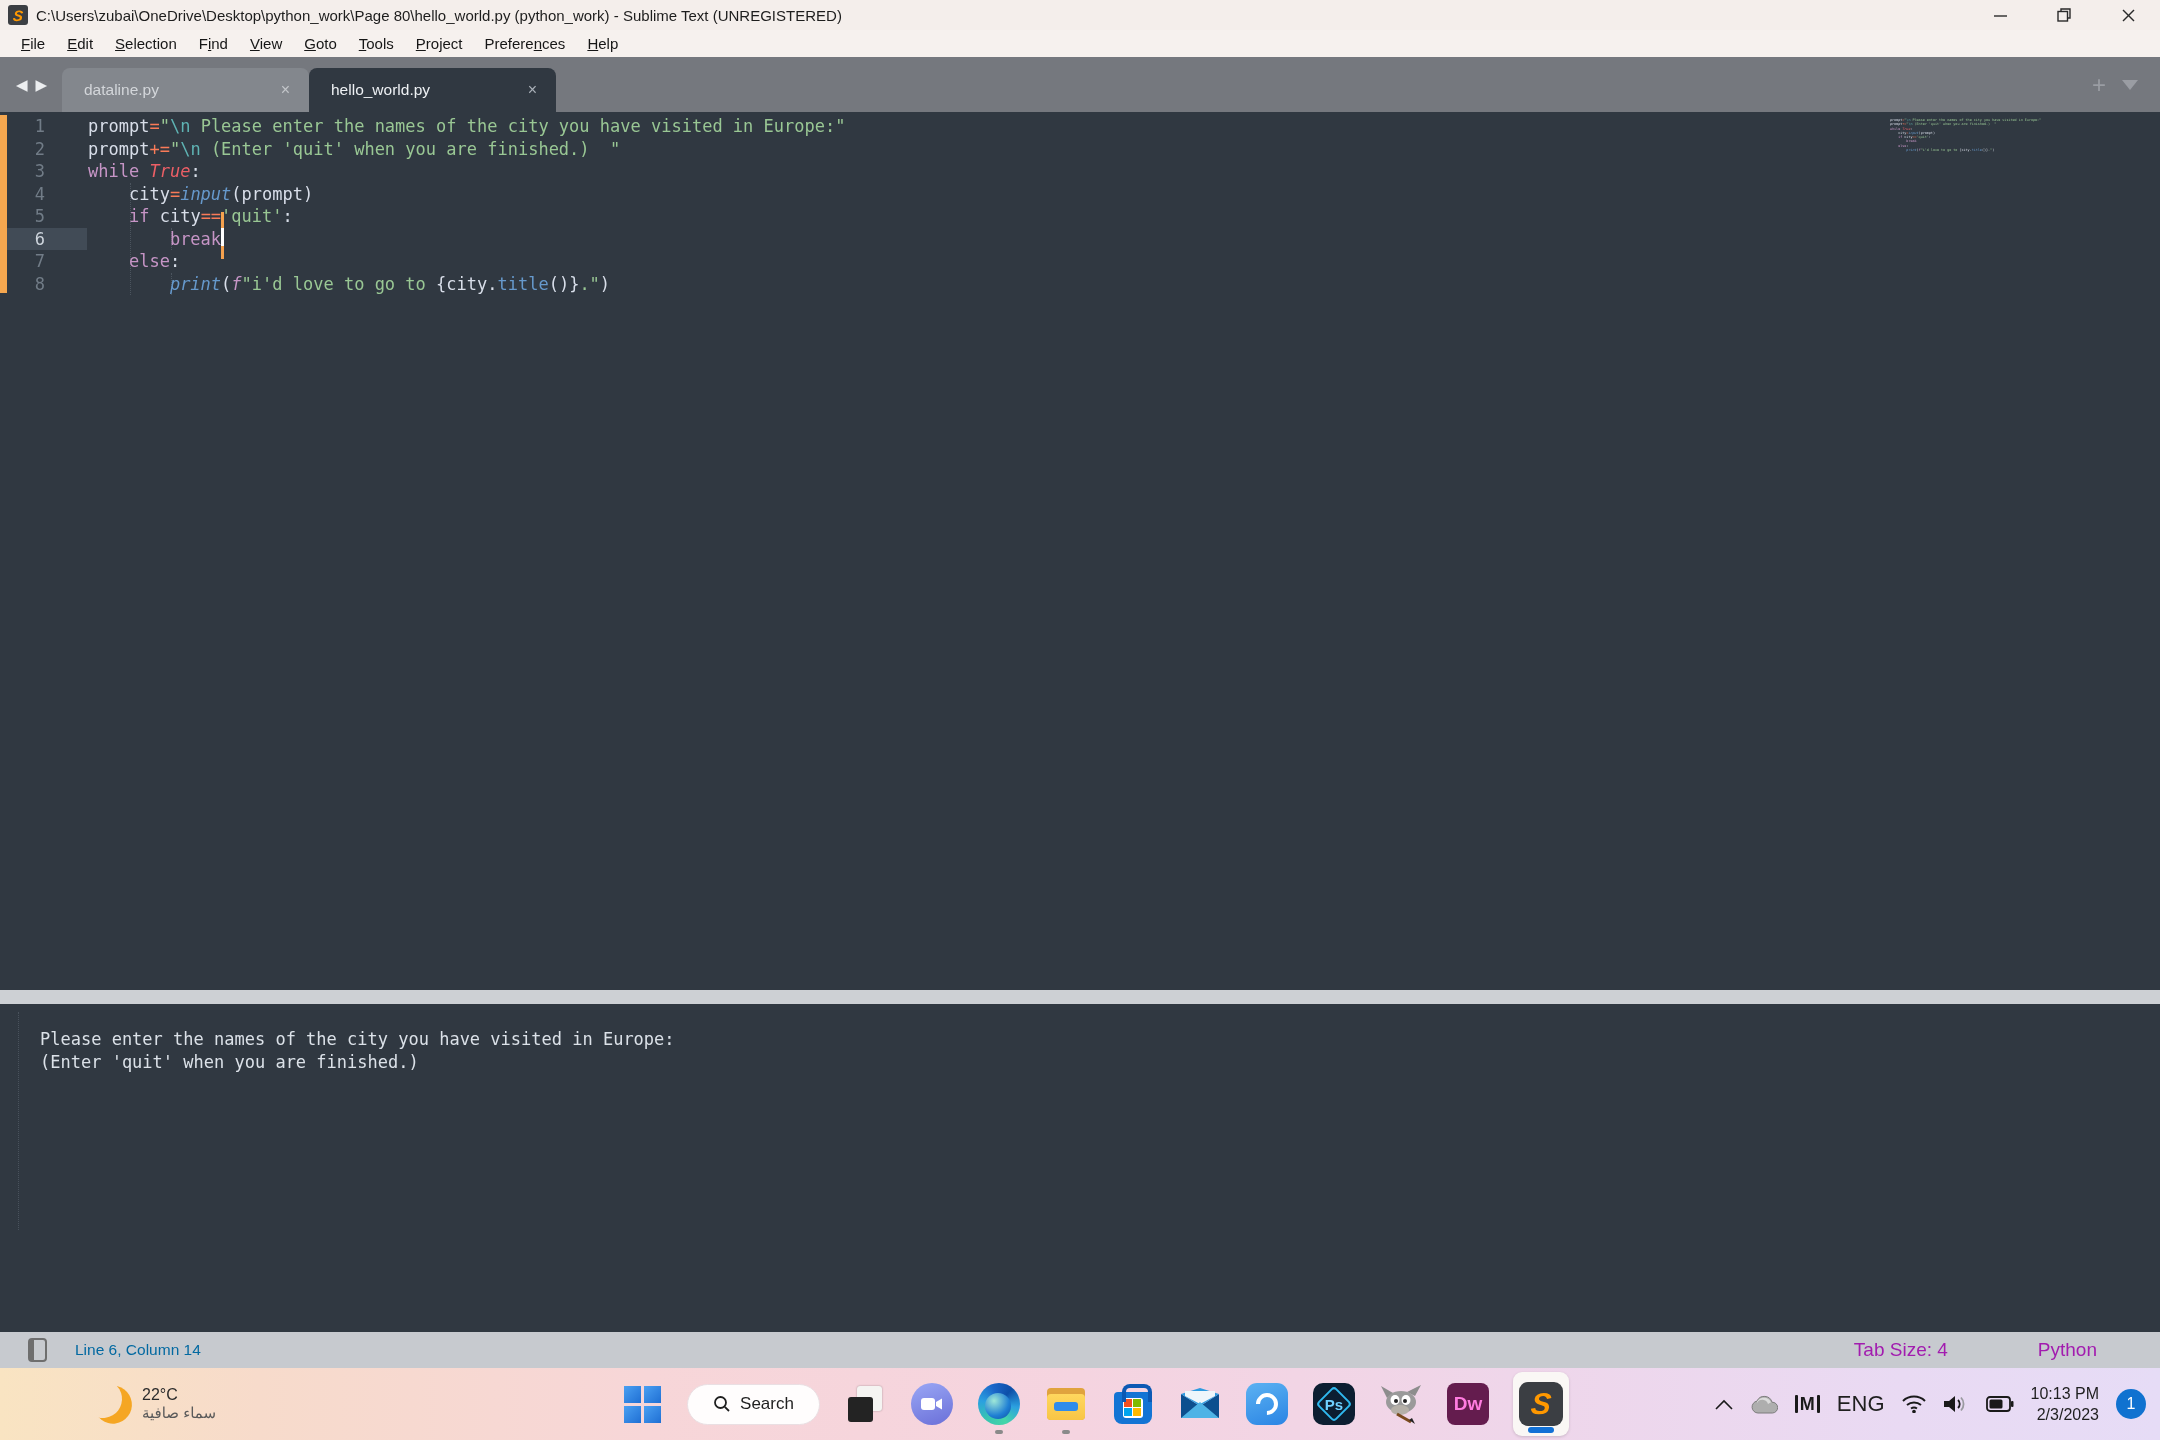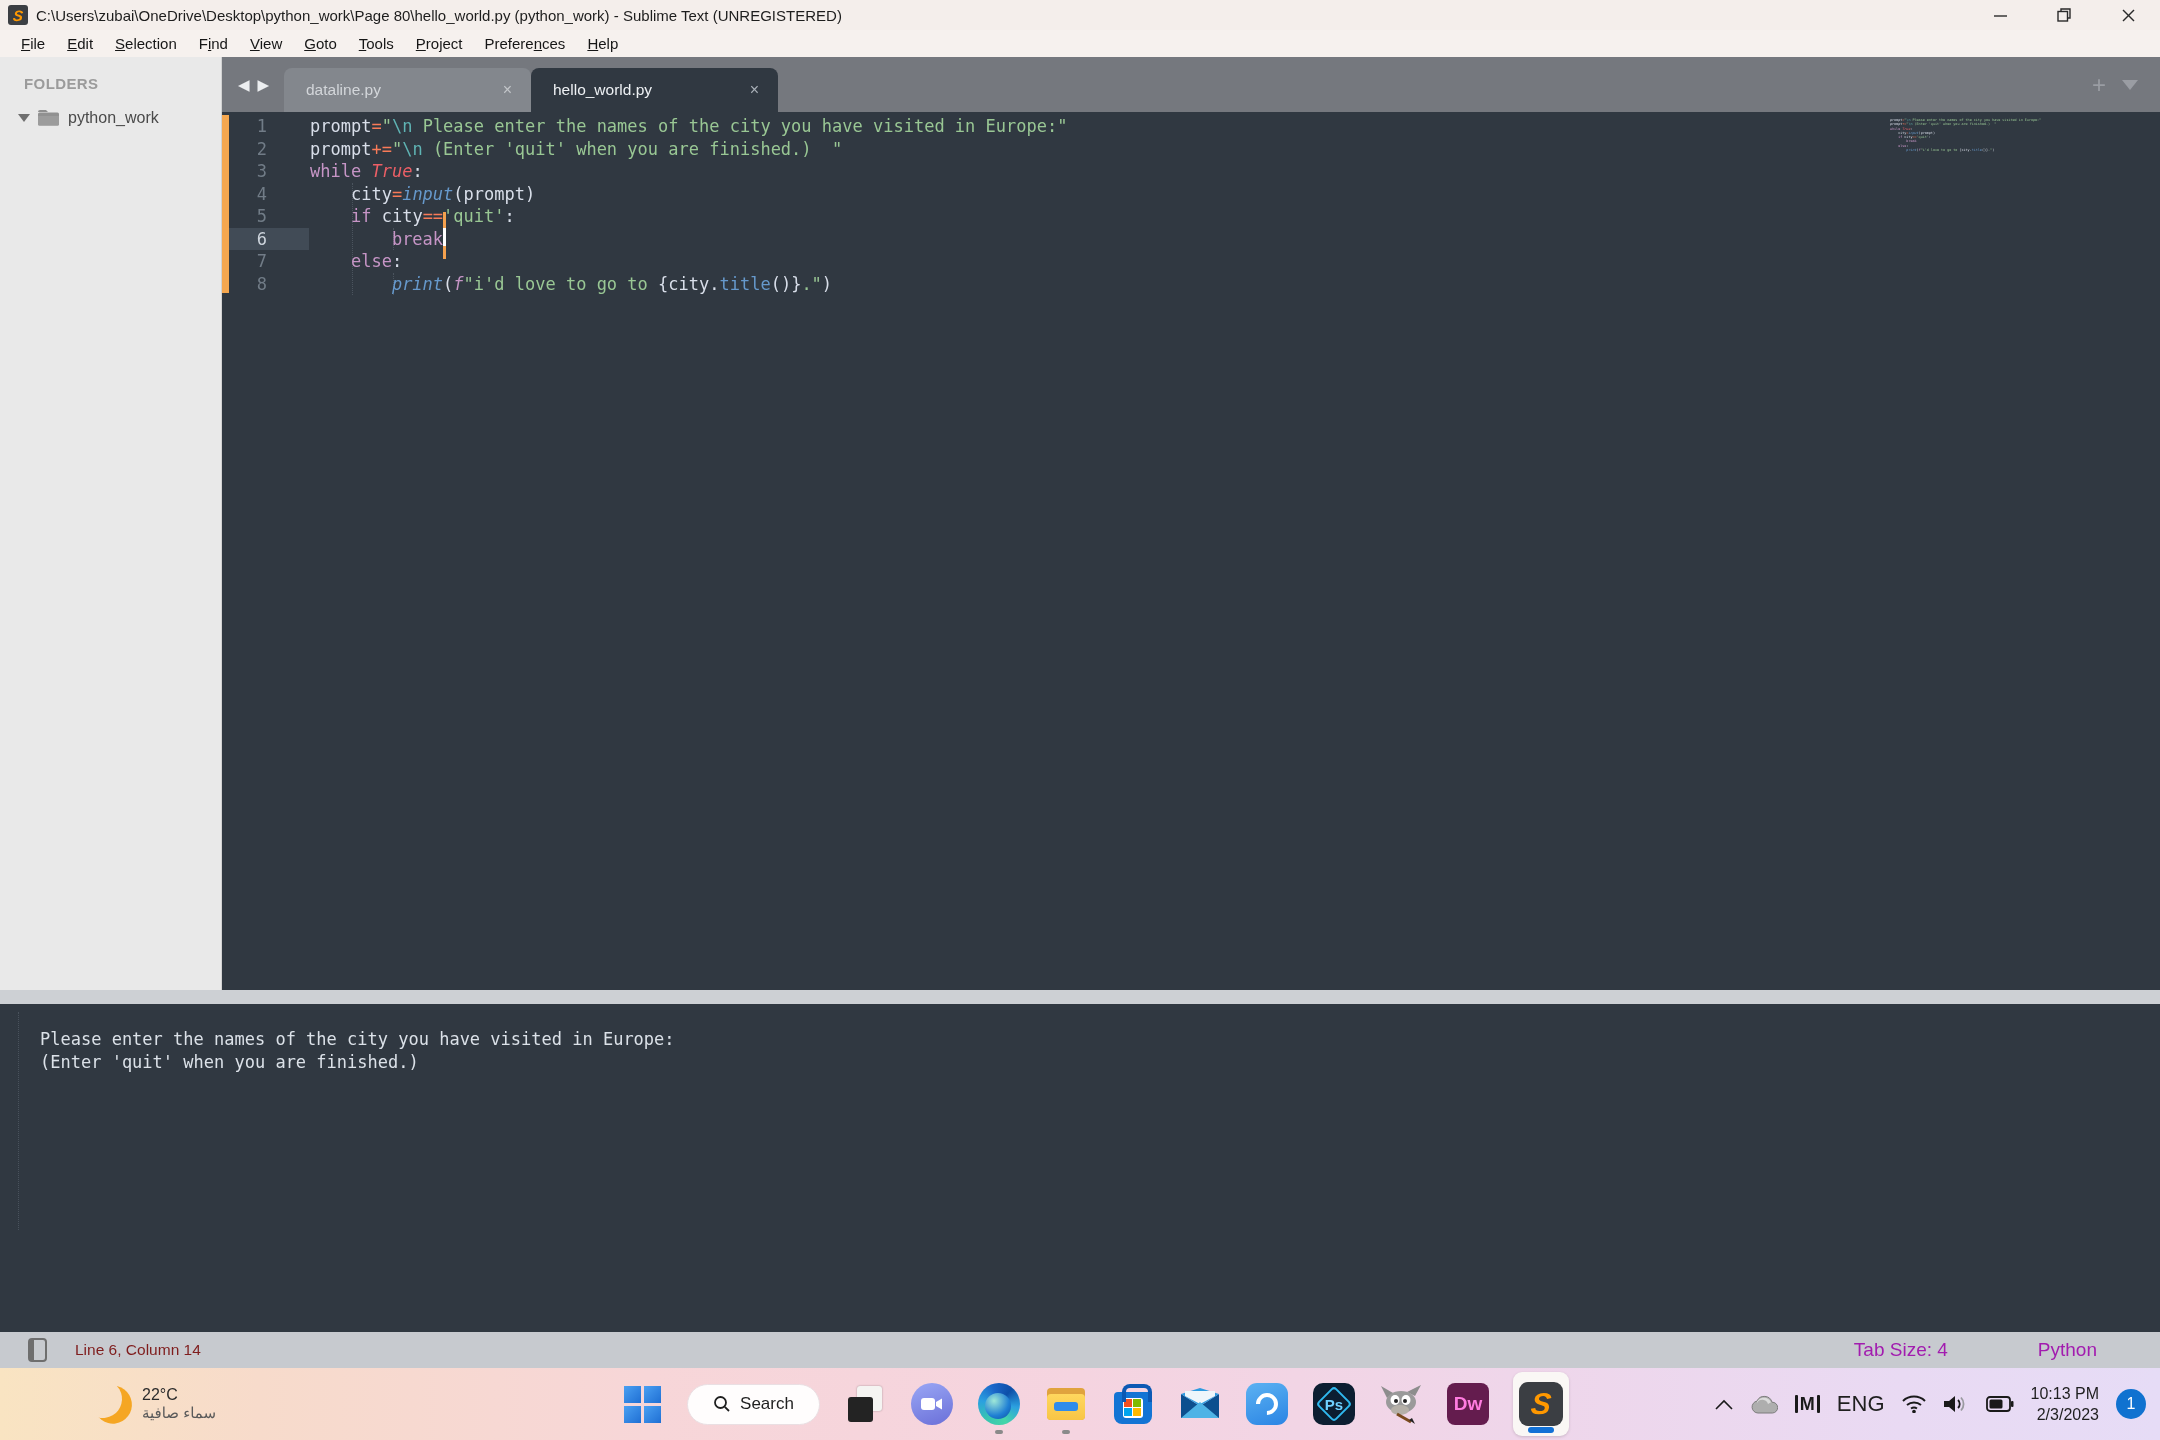--- a/index.html
+++ b/index.html
@@ -57,21 +57,21 @@
 
   
   .splitter { height:14px; background:#cdd0d4; flex:0 0 auto; }
   .console { height:328px; background:#303841; position:relative; padding:24px 0 0 40px; flex:0 0 auto; }
   .console-guide { position:absolute; left:18px; top:8px; height:218px; border-left:1px dotted #49525c; }
   .console-line { font-family:"DejaVu Sans Mono","Liberation Mono",monospace; font-size:17px; line-height:23px; color:#dbe1e8; white-space:pre; }
 
   
   .statusbar { height:36px; background:#c7cacf; display:flex; align-items:center; padding:0 63px 0 28px; flex:0 0 auto; }
   .panel-toggle { width:19px; height:24px; border:2px solid #6e6e6e; border-radius:4px; border-left-width:6px; margin-right:28px; }
-  .status-pos { font-size:15.5px; color:#7f1d1d; }
+  .status-pos { font-size:15.5px; color:#0369a1; }
   .status-right { margin-left:auto; display:flex; align-items:flex-start; gap:90px; font-size:19px; color:#a21caf; }
 
   
   .taskbar { height:72px; flex:0 0 auto; position:relative;
     background:linear-gradient(90deg,#f9e4c2 0%,#f7dbcb 12%,#f7d6d8 30%,#f5d4e0 50%,#efd6ea 70%,#e9daf3 88%,#e6dcf6 100%); }
   .weather { position:absolute; left:84px; top:0; height:100%; display:flex; align-items:center; gap:20px; }
   .moon { width:38px; height:38px; border-radius:50%; box-shadow:9px 7px 0 0 #f5a623; transform:rotate(-8deg); margin-top:-10px; }
   .weather-text .temp { font-size:16px; color:#2c2c2c; }
   .weather-text .cond { font-size:15px; color:#5a5a5a; direction:rtl; }
   .tb-center { position:absolute; left:620px; top:0; height:100%; display:flex; align-items:center; gap:23px; }
@@ -148,32 +148,20 @@
     <span class="menu-item">F<u>i</u>nd</span>
     <span class="menu-item"><u>V</u>iew</span>
     <span class="menu-item"><u>G</u>oto</span>
     <span class="menu-item"><u>T</u>ools</span>
     <span class="menu-item"><u>P</u>roject</span>
     <span class="menu-item">Prefere<u>n</u>ces</span>
     <span class="menu-item"><u>H</u>elp</span>
   </div>
 
 <div class="main">
-  <div class="sidebar">
-    <div class="folders-header">FOLDERS</div>
-    <div class="folder-row">
-      <span class="tri"></span>
-      <svg width="24" height="19" viewBox="0 0 24 19">
-        <path d="M1 4 q0-2 2-2 h6 l2 2 h-10 z" fill="#8f8f8f"></path>
-        <rect x="1" y="4.5" width="21" height="13" rx="1.5" fill="#919191"></rect>
-        <path d="M1 8 h21 v8 q0 1.5-1.5 1.5 h-18 q-1.5 0-1.5-1.5 z" fill="#9c9c9c"></path>
-      </svg>
-      <span class="label">python_work</span>
-    </div>
-  </div>
 
   <div class="editor-col">
     <div class="tabbar">
       <div class="tab-arrows">
         <span>◀</span>
         <span>▶</span>
       </div>
       <div class="tabs" id="tabs">
           <div class="tab inactive">
             <span class="tab-label">dataline.py</span>

